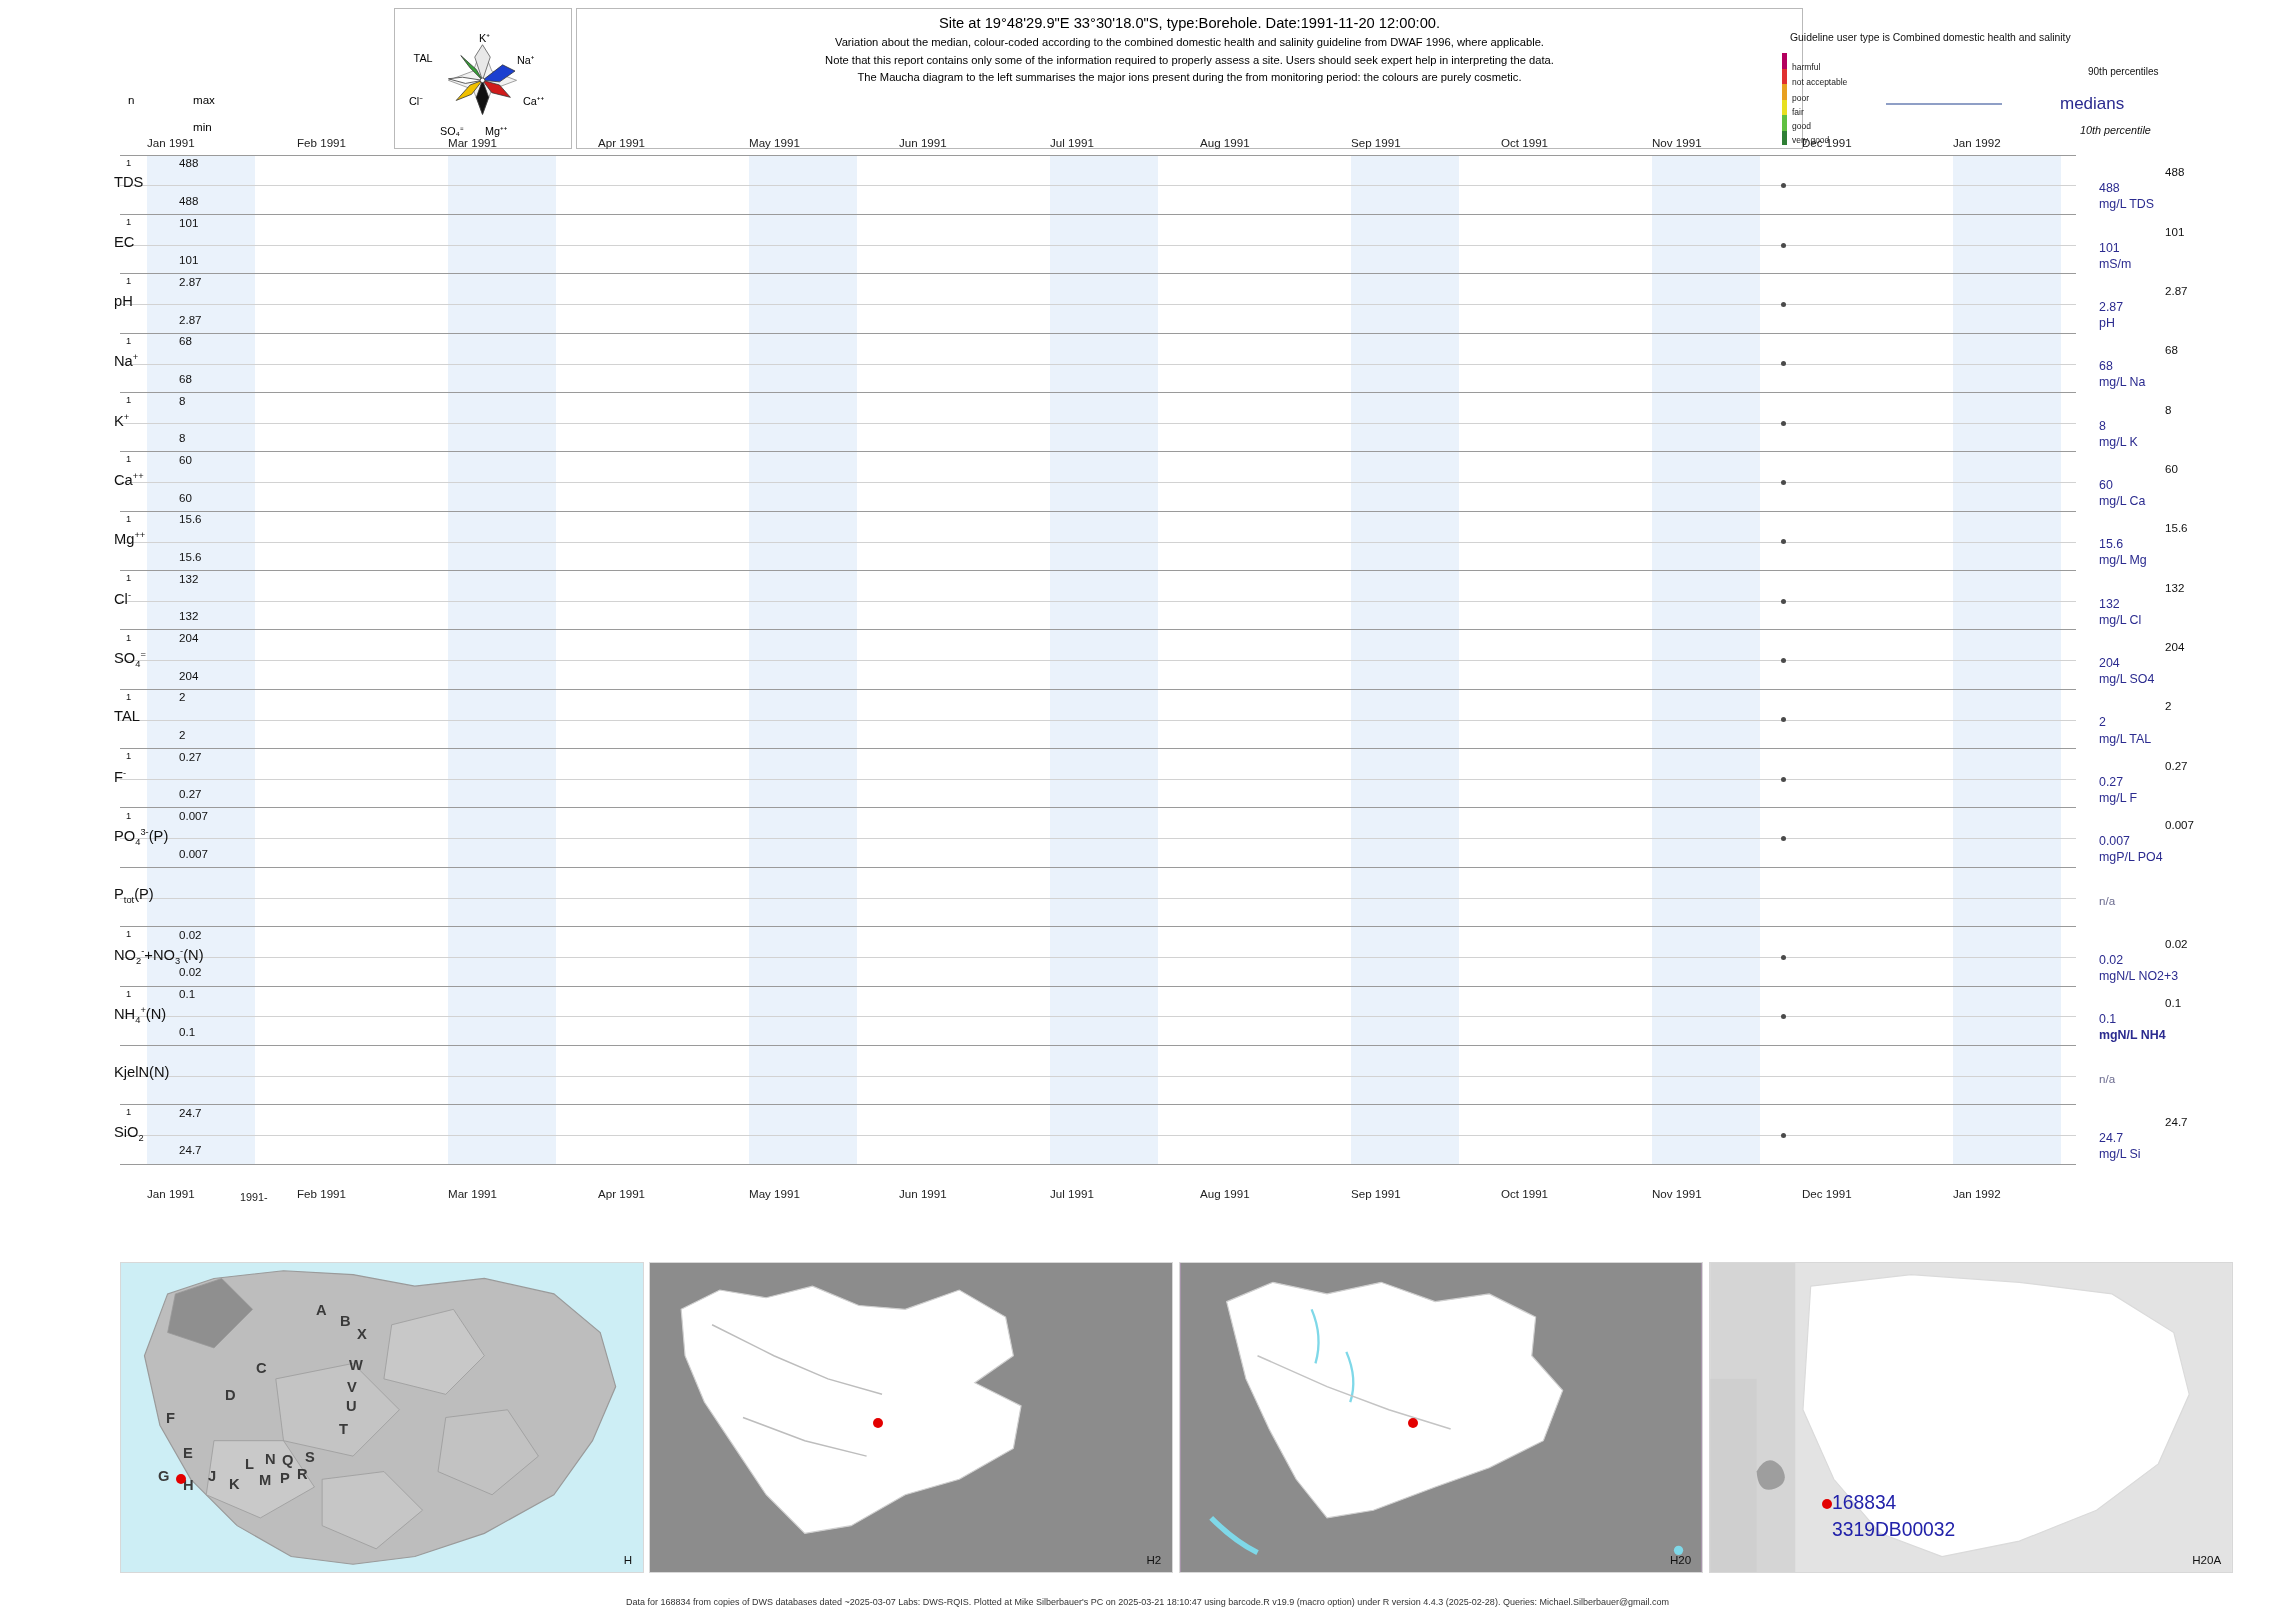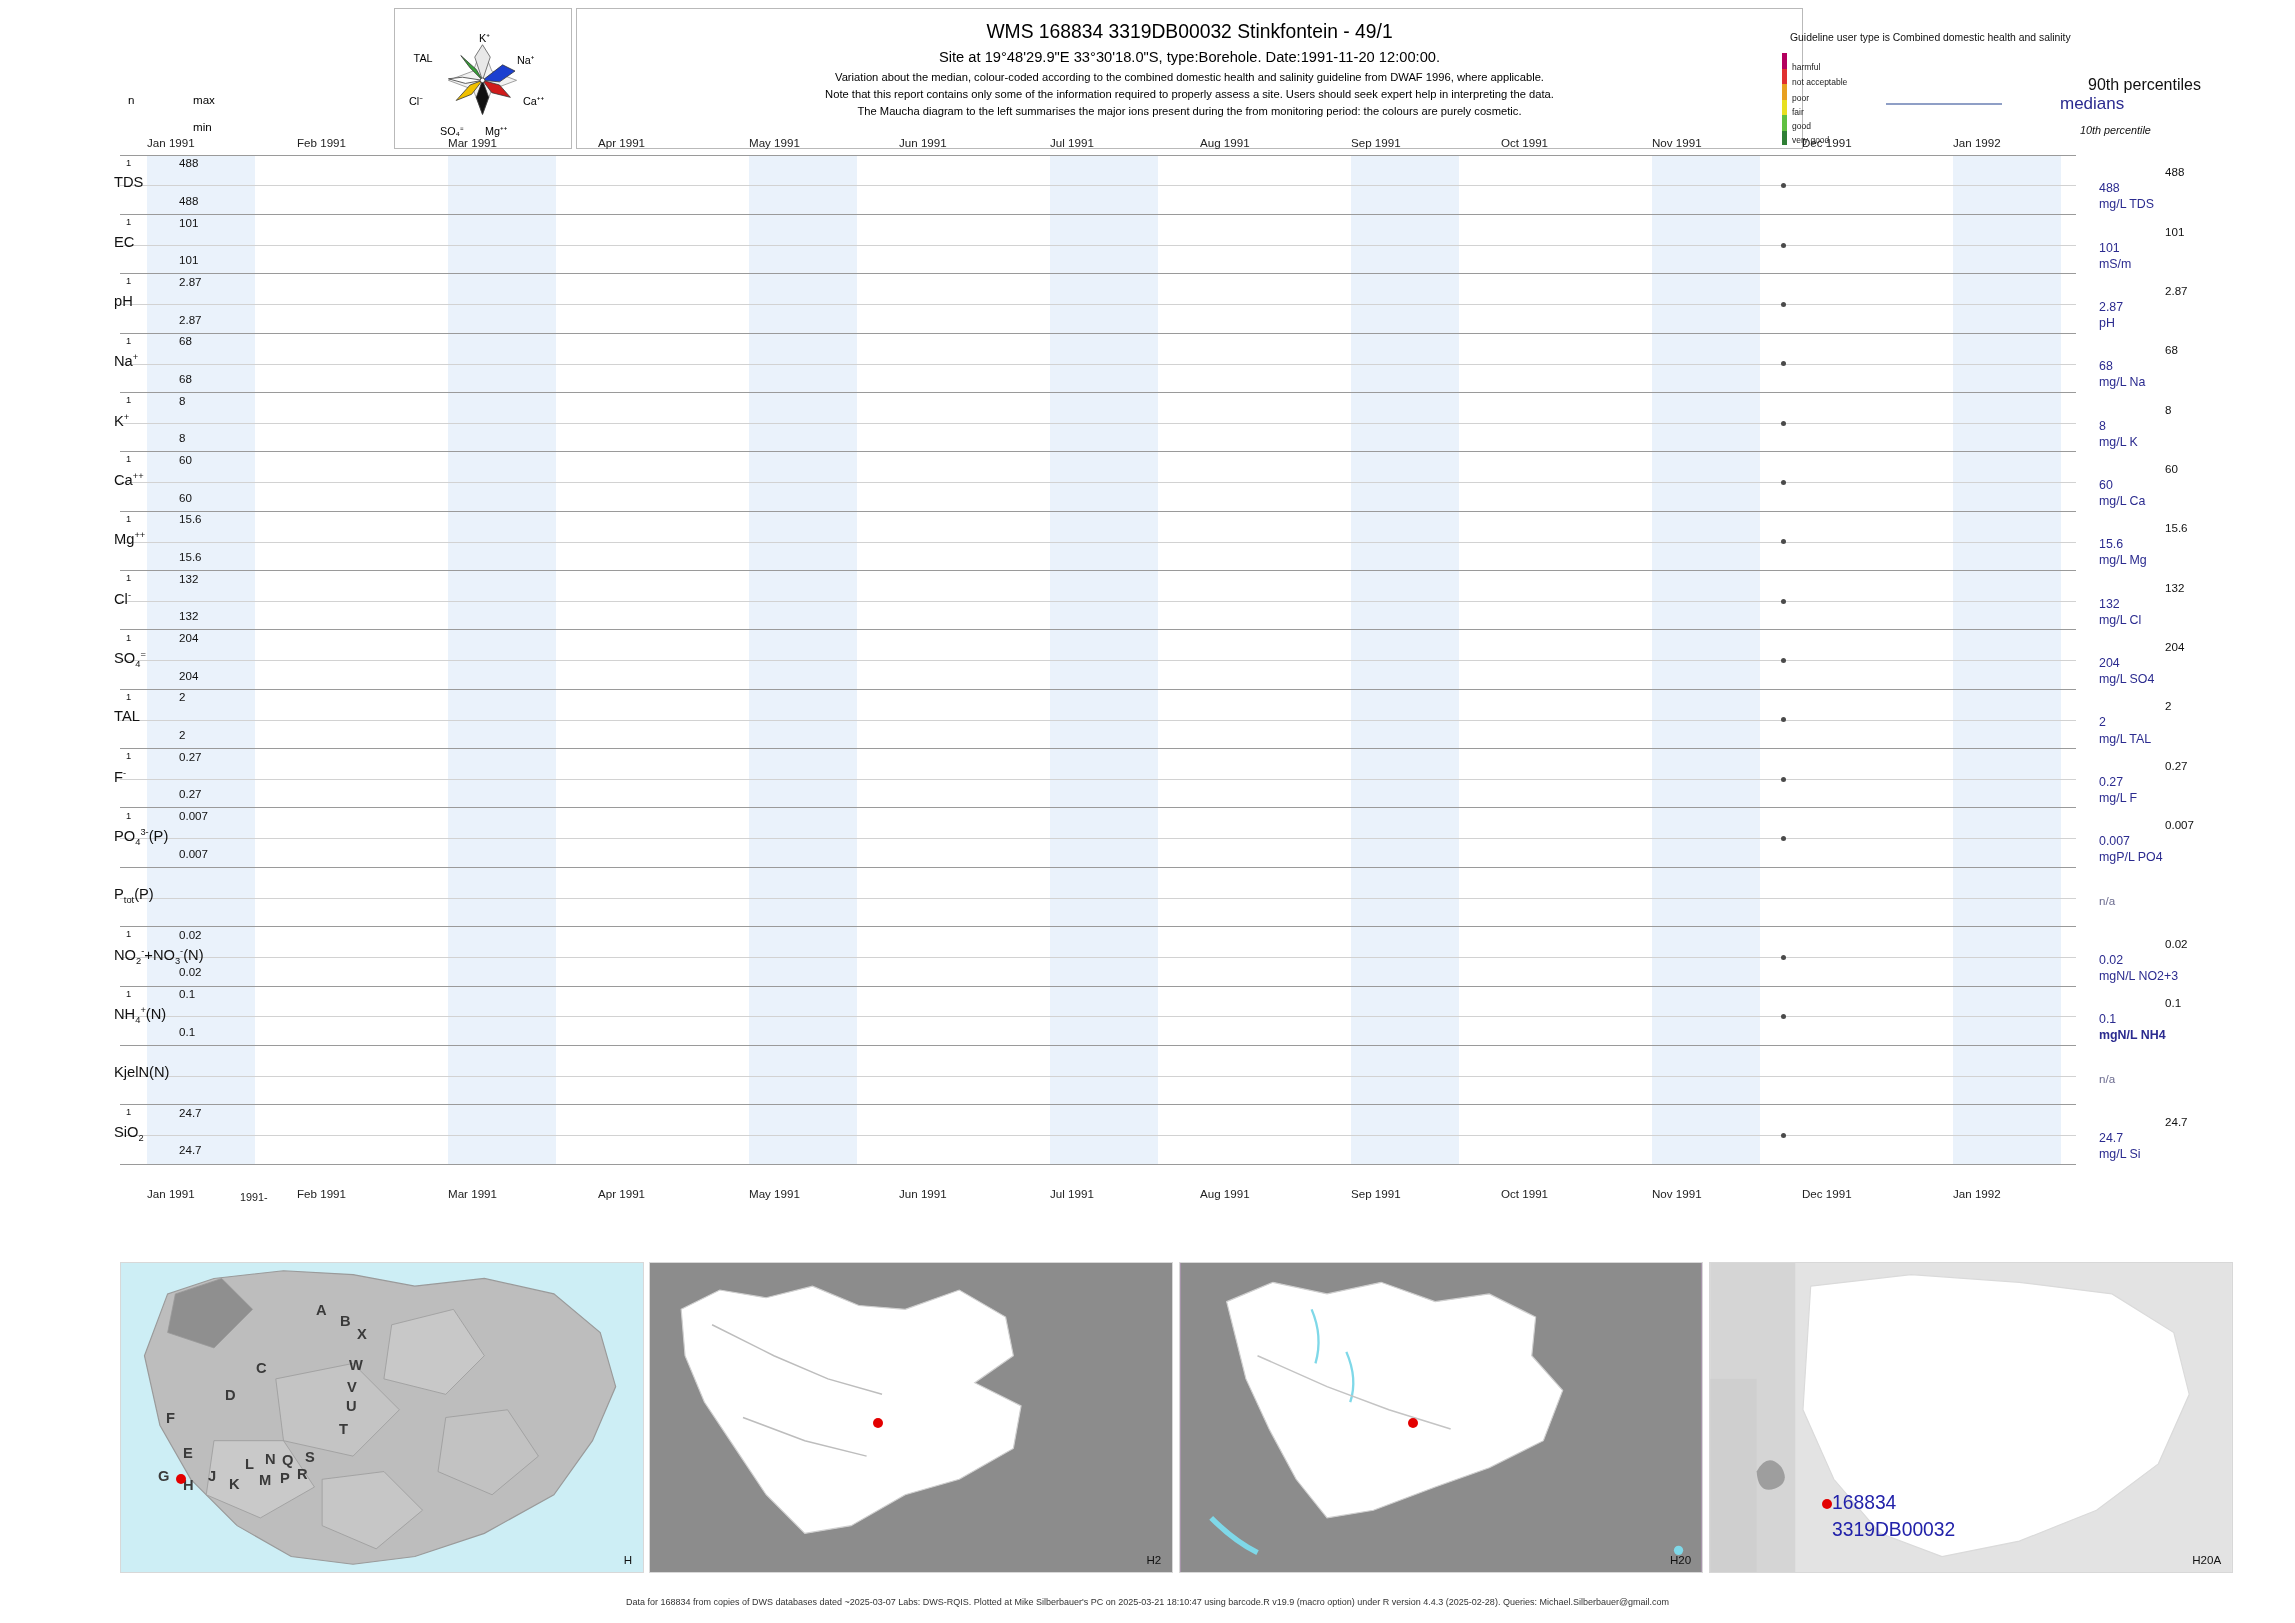--- a/index.html
+++ b/index.html
@@ -10,21 +10,21 @@
   #maucha-box{left:394px;top:7.7px;width:176px;height:139px;border:0.8px solid #b9b9b9;background:#fff;}
   #title-box{left:576px;top:7.7px;width:1225px;height:139px;border:0.8px solid #b9b9b9;background:#fff;}
   #title-main{font-size:19.3px;text-align:center;margin-top:12.4px;}
   #title-sub{font-size:14.7px;text-align:center;margin-top:6.2px;}
   .title-note{font-size:11.2px;text-align:center;margin-top:5.4px;}
 
   .mau-lbl{position:absolute;font-size:10.8px;}
 
   
   #guide-txt{left:1790px;top:32px;font-size:10.4px;color:#111;}
-  #pct90{left:2088px;top:76px;font-size:16px;color:#111;}
+  #pct90{left:2088px;top:66px;font-size:10px;color:#111;}
   #medians{left:2060px;top:94px;font-size:17px;color:#2b2b8f;}
   #pct10{left:2080px;top:124px;font-size:10.8px;color:#111;font-style:italic;}
   #median-line{left:1886px;top:103px;width:116px;height:1.5px;background:#8f9fc6;}
   #guide-bar{left:1782px;top:53px;width:5.4px;height:91px;}
   .gb-seg{width:5.4px;}
   .gl-lbl{position:absolute;left:1792px;font-size:8.5px;color:#222;}
 
   
   .hdr-n{left:128px;top:93px;font-size:11.6px;}
   .hdr-max{left:193px;top:93px;font-size:11.6px;}
@@ -84,21 +84,20 @@
   <div class="mau-lbl" style="left:84px;top:21.6px;">K⁺</div>
   <div class="mau-lbl" style="left:122px;top:43px;">Na⁺</div>
   <div class="mau-lbl" style="left:128px;top:84px;">Ca⁺⁺</div>
   <div class="mau-lbl" style="left:90px;top:114px;">Mg⁺⁺</div>
   <div class="mau-lbl" style="left:45px;top:114px;">SO₄⁼</div>
   <div class="mau-lbl" style="left:14px;top:84px;">Cl⁻</div>
   <div class="mau-lbl" style="left:18.6px;top:43px;">TAL</div>
 </div>
 
 <div class="abs" id="title-box">
-  <div id="title-main">WMS 168834 3319DB00032 Stinkfontein - 49/1</div>
   <div id="title-sub">Site at 19°48'29.9"E 33°30'18.0"S, type:Borehole. Date:1991-11-20 12:00:00.</div>
   <div class="title-note">Variation about the median,  colour-coded according to the combined domestic health and salinity guideline from DWAF 1996, where applicable.</div>
   <div class="title-note">Note that this report contains only some of the information required to properly assess a site. Users should seek expert help in interpreting the data.</div>
   <div class="title-note">The Maucha diagram to the left summarises the major ions present during the from monitoring period: the colours are purely cosmetic.</div>
 </div>
 
 <div class="abs" id="guide-txt">Guideline user type is Combined domestic health and salinity</div>
 
 <div class="abs" id="guide-bar">
   <div class="gb-seg" style="height:15.5px;background:#b3005e;"></div>

